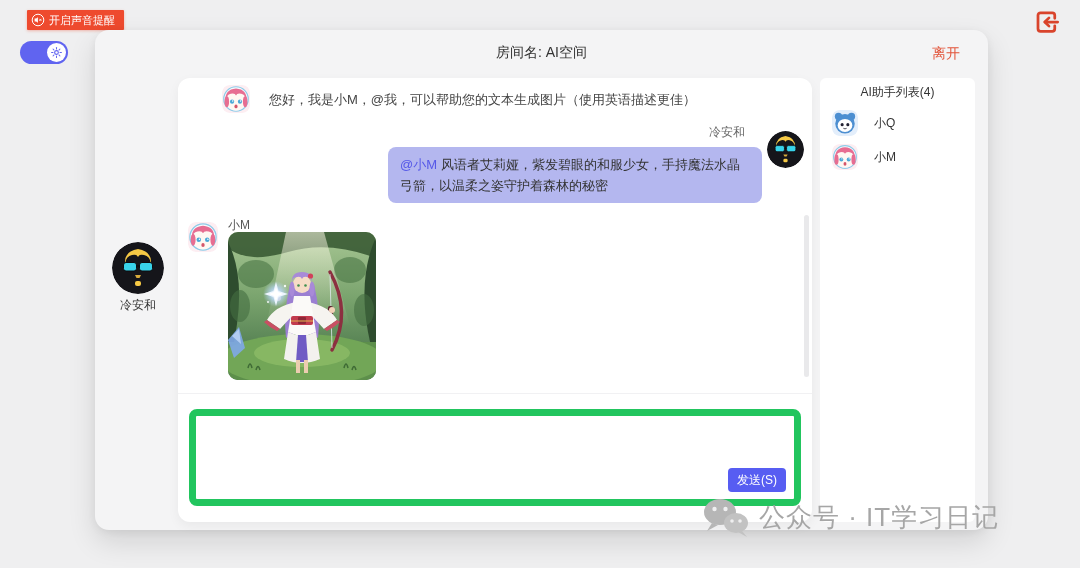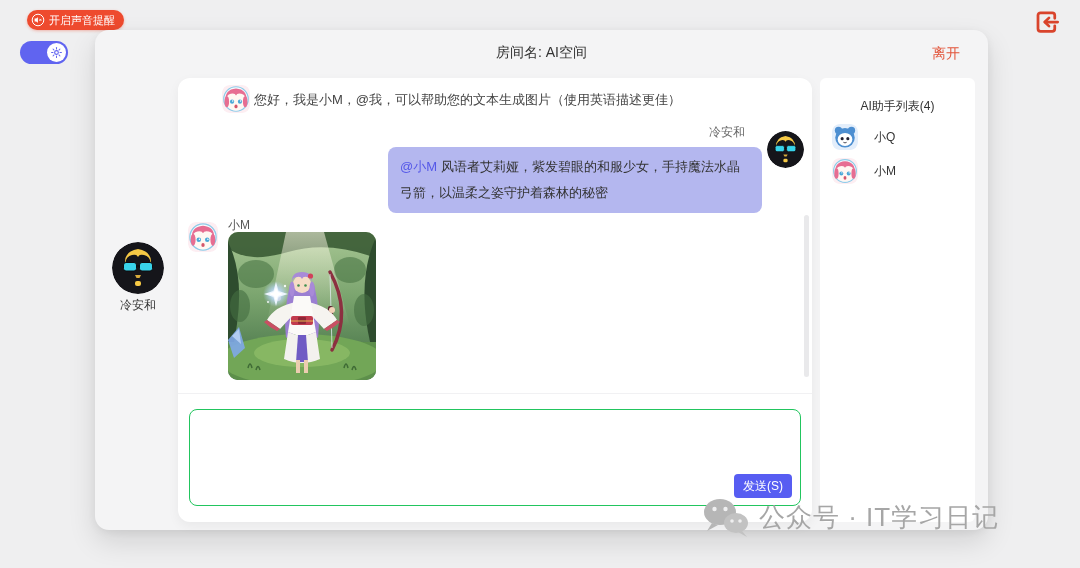--- a/index.html
+++ b/index.html
@@ -7,21 +7,21 @@
   body {
     position:relative;
     background:#efeff0;
     font-family:"Liberation Sans", sans-serif;
     color:#333;
   }
 
   
   .sound-btn {
     position:absolute; left:27px; top:10px; height:20px;
-    background:#ee4a2e; color:#fff; border-radius:10px;
+    background:#ee4a2e; color:#fff; border-radius:1px;
     display:flex; align-items:center; gap:4px;
     padding:0 9px 0 4px; font-size:11px; cursor:pointer;
     box-shadow:0 1px 3px rgba(238,74,46,.35);
   }
   .toggle {
     position:absolute; left:20px; top:41px; width:48px; height:23px;
     background:#6064f0; border-radius:12px; cursor:pointer;
   }
   .toggle .knob {
     position:absolute; right:2px; top:2px; width:19px; height:19px;
@@ -56,58 +56,58 @@
 
   
   .chat-panel {
     position:absolute; left:83px; top:48px; width:634px; height:444px;
     background:#fff; border-radius:12px;
     box-shadow:0 4px 12px rgba(0,0,0,.05);
   }
   .messages { position:absolute; left:0; top:0; width:634px; height:315px; overflow:hidden; }
 
   .msg1-avatar { position:absolute; left:44px; top:7px;  width:28px; height:28px; border-radius:8px; overflow:hidden; }
-  .msg1-text   { position:absolute; left:76px; top:13px; font-size:13px; color:#444; max-width:530px; }
+  .msg1-text   { position:absolute; left:91px; top:13px; font-size:13px; color:#444; max-width:530px; }
 
   .msg2-name   { position:absolute; right:67px; top:46px; font-size:12px; color:#666; }
   .msg2-avatar { position:absolute; left:589px; top:53px; width:37px; height:37px; border-radius:50%; overflow:hidden; }
   .msg2-bubble {
     position:absolute; left:210px; top:69px; width:374px;
     background:#b4b7ef; border-radius:8px; padding:7px 12px;
-    font-size:13px; line-height:26px; color:#333;
+    font-size:13px; line-height:21px; color:#333;
   }
   .mention { color:#5558e8; margin-right:4px; }
 
   .msg3-avatar { position:absolute; left:10px; top:144px; width:30px; height:30px; border-radius:8px; overflow:hidden; }
   .msg3-name   { position:absolute; left:50px; top:139px; font-size:12px; color:#555; }
   .msg3-image  { position:absolute; left:50px; top:154px; width:148px; height:148px; border-radius:10px; overflow:hidden; cursor:pointer; }
 
   .scroll-thumb { position:absolute; right:3px; top:137px; width:5px; height:162px; background:#e9e9eb; border-radius:3px; cursor:grab; }
 
   .input-divider { position:absolute; left:0; top:315px; width:100%; border-top:1px solid #f1f1f3; }
   .input-area {
     position:absolute; left:11px; top:331px; width:612px; height:97px;
-    border:1px solid #22c55e; border-radius:8px; background:#fff;
+    border:7px solid #22c55e; border-radius:8px; background:#fff;
   }
   .input-area textarea {
     width:100%; height:62px; border:none; outline:none; resize:none;
     font-family:inherit; font-size:13px; padding:10px 12px; background:transparent;
   }
   .send-btn {
     position:absolute; right:8px; bottom:7px; width:58px; height:24px;
     background:#575df2; color:#fff; border:none; border-radius:4px;
     font-size:12px; cursor:pointer; font-family:inherit;
   }
 
   
   .sidebar {
     position:absolute; left:725px; top:48px; width:155px; height:444px;
     background:#fff; border-radius:6px;
   }
-  .sidebar-title { margin-top:20px; text-align:center; font-size:12px; color:#333; }
+  .sidebar-title { margin-top:6px; text-align:center; font-size:12px; color:#333; }
   .assistant-list { margin-top:5px; }
   .assistant-row {
     height:34px; display:flex; align-items:center; gap:16px;
     padding-left:12px; cursor:pointer;
   }
   .assistant-row .avatar { width:26px; height:26px; border-radius:8px; overflow:hidden; flex:none; }
   .assistant-row .name { font-size:12px; color:#333; }
 
   
   .watermark {

